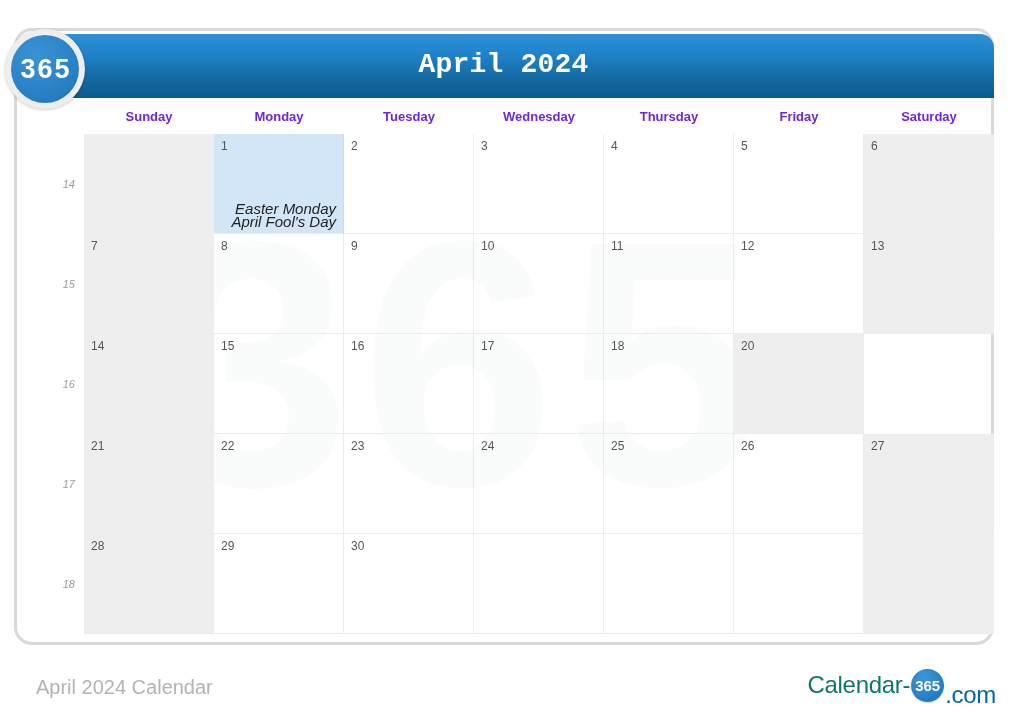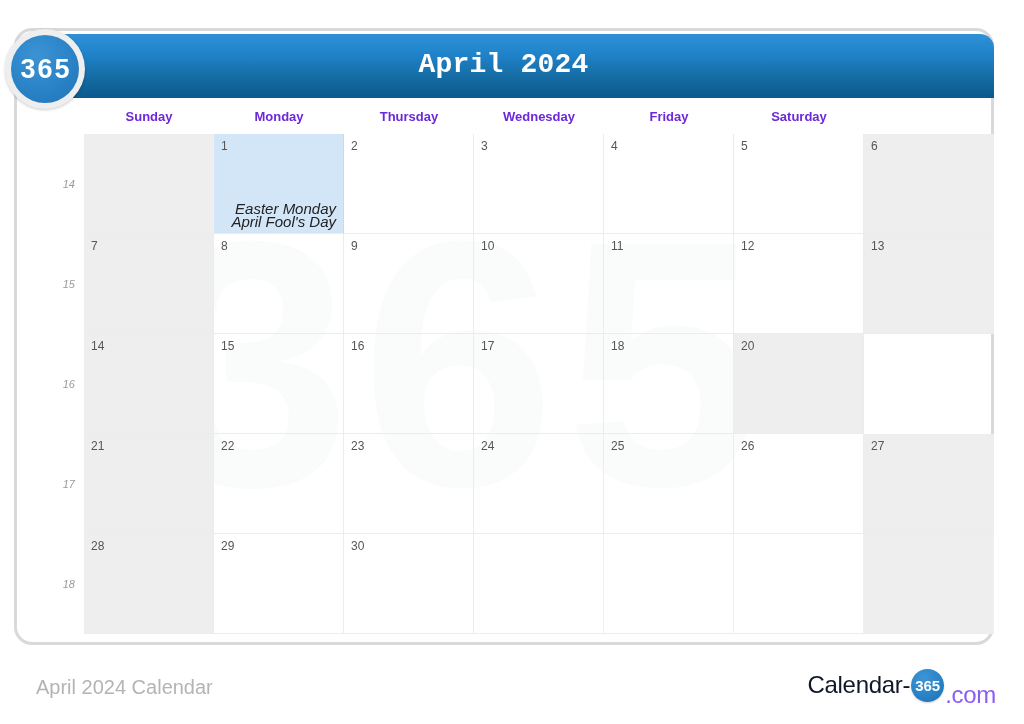--- a/index.html
+++ b/index.html
@@ -190,61 +190,62 @@
   #footer-logo {
     position: absolute;
     right: 28px;
     top: 668px;
     display: flex;
     align-items: center;
     height: 34px;
   }
   #logo-text-a {
     font-size: 24px;
-    color: #0f172a;
+    color: #0f766e;
     letter-spacing: -0.3px;
   }
   #logo-circle {
     width: 33px;
     height: 33px;
     border-radius: 50%;
     background: radial-gradient(circle at 38% 28%, #3d95d6 0%, #2a83c7 55%, #1c6dae 100%);
     color: #ffffff;
     font-size: 15px;
     font-weight: bold;
     text-align: center;
     line-height: 33px;
     margin: 0 1px;
     box-shadow: 0 1px 2px rgba(0,0,0,0.18);
   }
   #logo-text-b {
     font-size: 24px;
-    color: #8b5cf6;
+    color: #0369a1;
     letter-spacing: -0.3px;
     margin-top: 20px;
   }
 </style>
 </head>
 <body>
 
 <div id="calendar-card">
 
   <div id="header-bar">
     <div id="header-title">April 2024</div>
   </div>
 
   <div id="badge-365">
     <div id="badge-365-inner">365</div>
   </div>
 
   <div id="weekday-row">
       <div class="weekday-cell">Sunday</div>
       <div class="weekday-cell">Monday</div>
+      <div class="weekday-cell">Tuesday</div>
+      <div class="weekday-cell">Wednesday</div>
       <div class="weekday-cell">Thursday</div>
-      <div class="weekday-cell">Wednesday</div>
       <div class="weekday-cell">Friday</div>
       <div class="weekday-cell">Saturday</div>
     </div>
 
   <div id="grid-wrap">
     <div id="watermark">365</div>
   <div class="week-row">
         <div class="weeknum-cell">14</div>
         <div class="day-cell weekend empty"></div>
         <div class="day-cell highlight">

